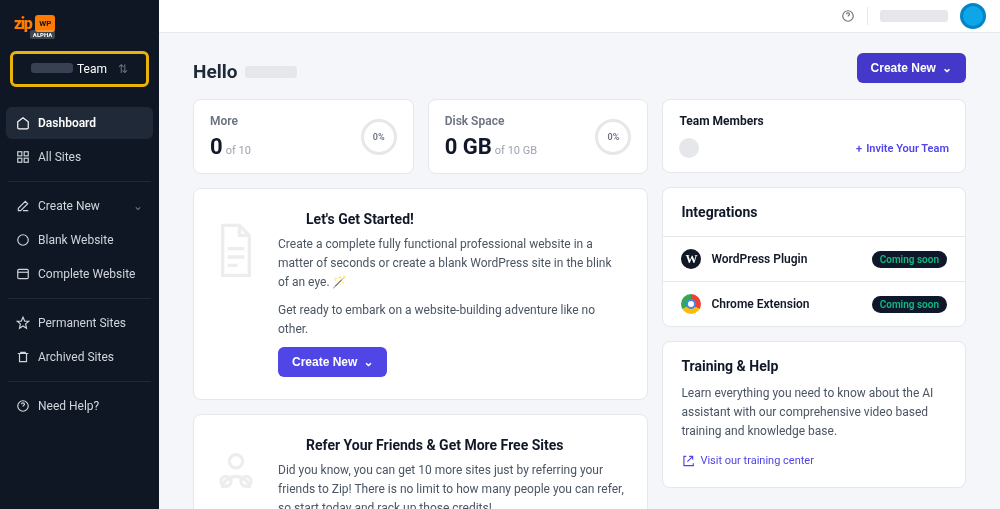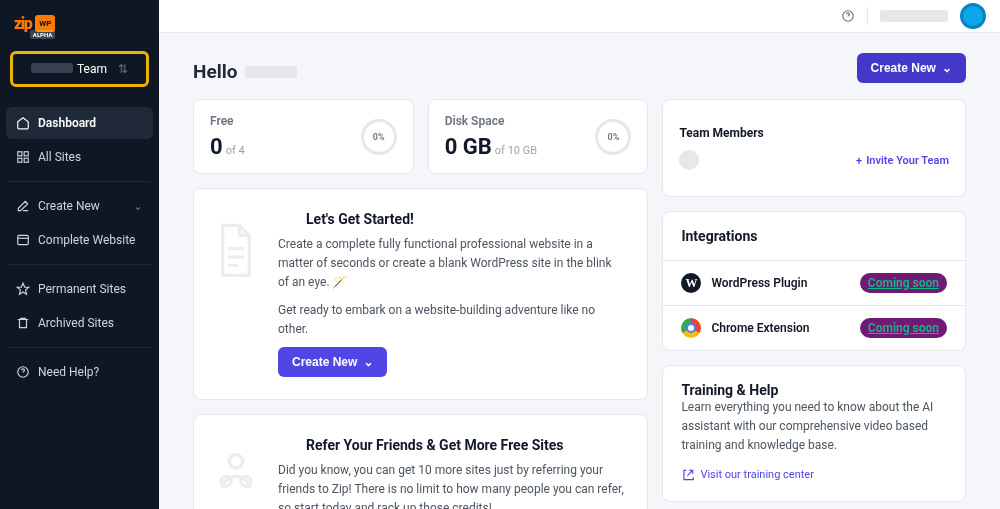--- a/index.html
+++ b/index.html
@@ -42,43 +42,43 @@
     .right-col { flex: 1; display: flex; flex-direction: column; gap: 14px; }
     .card { background: #fff; border: 1px solid #e5e7eb; border-radius: 8px; }
     
     .stats-row { display: flex; gap: 14px; }
     .stat-card { flex: 1; padding: 14px 16px; display: flex; align-items: center; justify-content: space-between; }
     .stat-label { font-size: 12px; color: #6b7280; font-weight: 600; margin-bottom: 6px; }
     .stat-val { font-size: 22px; font-weight: 700; color: #111827; }
     .stat-sub { font-size: 11px; color: #9ca3af; font-weight: 400; margin-left: 3px; }
     .ring { width: 36px; height: 36px; border-radius: 50%; border: 3px solid #e5e7eb; display:flex; align-items:center; justify-content:center; font-size:9px; font-weight:600; color:#6b7280; }
     
-    .team-card { padding: 26px 16px; }
+    .team-card { padding: 14px 16px; }
     .team-card-head { font-size: 12px; font-weight: 700; margin-bottom: 10px; }
     .team-body { display: flex; align-items: center; justify-content: space-between; }
     .team-ava { width: 20px; height: 20px; border-radius: 50%; background: #e5e7eb; }
     .invite-link { color: #4f46e5; font-size: 11px; font-weight: 600; display: inline-flex; align-items: center; gap: 4px; cursor: pointer; }
     
     .cta-card { padding: 22px 22px 22px 22px; display:flex; gap: 18px; }
     .cta-ill { width: 44px; flex-shrink: 0; opacity: 0.12; display:flex; align-items:flex-start; padding-top:6px; }
     .cta-ill svg { width: 40px; height: 70px; stroke:#6b7280; fill:none; stroke-width:2; }
     .cta-title { font-size: 14px; font-weight: 700; margin-bottom: 8px; padding-left: 28px; }
     .cta-text { font-size: 12px; color: #4b5563; line-height: 1.6; margin-bottom: 8px; }
     
     .integ-card .card-pad { padding: 16px 18px; }
     .integ-title { font-size: 14px; font-weight: 700; }
     .integ-row { padding: 12px 18px; border-top: 1px solid #e5e7eb; display: flex; align-items: center; gap: 10px; font-size: 12px; font-weight: 600; }
     .integ-icon { width: 20px; height: 20px; border-radius: 50%; flex-shrink: 0; }
     .wp-icon { background: #111827; display:flex; align-items:center; justify-content:center; color:#fff; font-weight:900; font-size:12px; font-family: serif; }
     .chrome-icon { background: conic-gradient(#ea4335 0 120deg, #fbbc05 120deg 240deg, #34a853 240deg 360deg); position:relative; }
     .chrome-icon::after { content:''; position:absolute; inset:5px; background:#fff; border-radius:50%; border:2px solid #4285f4; }
-    .badge-soon { margin-left: auto; background: #701a75; color: #10b981; font-size: 12px; font-weight: 600; padding: 3px 8px; border-radius: 9999px; text-decoration: underline; }
+    .badge-soon { margin-left: auto; background: #0f172a; color: #10b981; font-size: 10px; font-weight: 600; padding: 3px 8px; border-radius: 9999px; }
     
     .help-card { padding: 16px 18px; }
-    .help-title { font-size: 14px; font-weight: 700; }
+    .help-title { font-size: 14px; font-weight: 700; margin-bottom: 10px; }
     .help-text { font-size: 12px; color: #4b5563; line-height: 1.6; margin-bottom: 12px; }
     .help-link { color: #4f46e5; font-size: 11px; font-weight: 400; display: inline-flex; align-items: center; gap: 5px; cursor: pointer; }
   </style>
 </head>
 <body>
 
 <div class="app">
 
   <aside class="sidebar">
     <div class="logo">
@@ -111,20 +111,28 @@
       </div>
       <div class="nav-sep"></div>
       <div class="nav-item">
         <span class="ico">
             <svg viewBox="0 0 24 24">
               <path d="M12 20h9M16 4l4 4L8 20H4v-4z"></path>
             </svg>
           </span>
         <span>Create New</span>
         <span class="chev-down">⌄</span>
+      </div>
+      <div class="nav-item sub">
+        <span class="ico">
+            <svg viewBox="0 0 24 24">
+              <circle cx="12" cy="12" r="9"></circle>
+            </svg>
+          </span>
+        <span>Blank Website</span>
       </div>
       <div class="nav-item sub">
         <span class="ico">
             <svg viewBox="0 0 24 24">
               <rect x="3" y="4" width="18" height="16" rx="2"></rect>
               <line x1="3" y1="9" x2="21" y2="9"></line>
             </svg>
           </span>
         <span>Complete Website</span>
       </div>
@@ -180,22 +188,22 @@
           <span>Create New</span>
           <span>⌄</span>
         </button>
       </div>
 
       <div class="grid">
         <div class="left-col">
           <div class="stats-row">
             <div class="card stat-card">
               <div>
-                <div class="stat-label">Free</div>
-                <div><span class="stat-val">0</span><span class="stat-sub">of 4</span></div>
+                <div class="stat-label">More</div>
+                <div><span class="stat-val">0</span><span class="stat-sub">of 10</span></div>
               </div>
               <div class="ring">
                   <span>0%</span>
                 </div>
             </div>
             <div class="card stat-card">
               <div>
                 <div class="stat-label">Disk Space</div>
                 <div><span class="stat-val">0 GB</span><span class="stat-sub">of 10 GB</span></div>
               </div>

